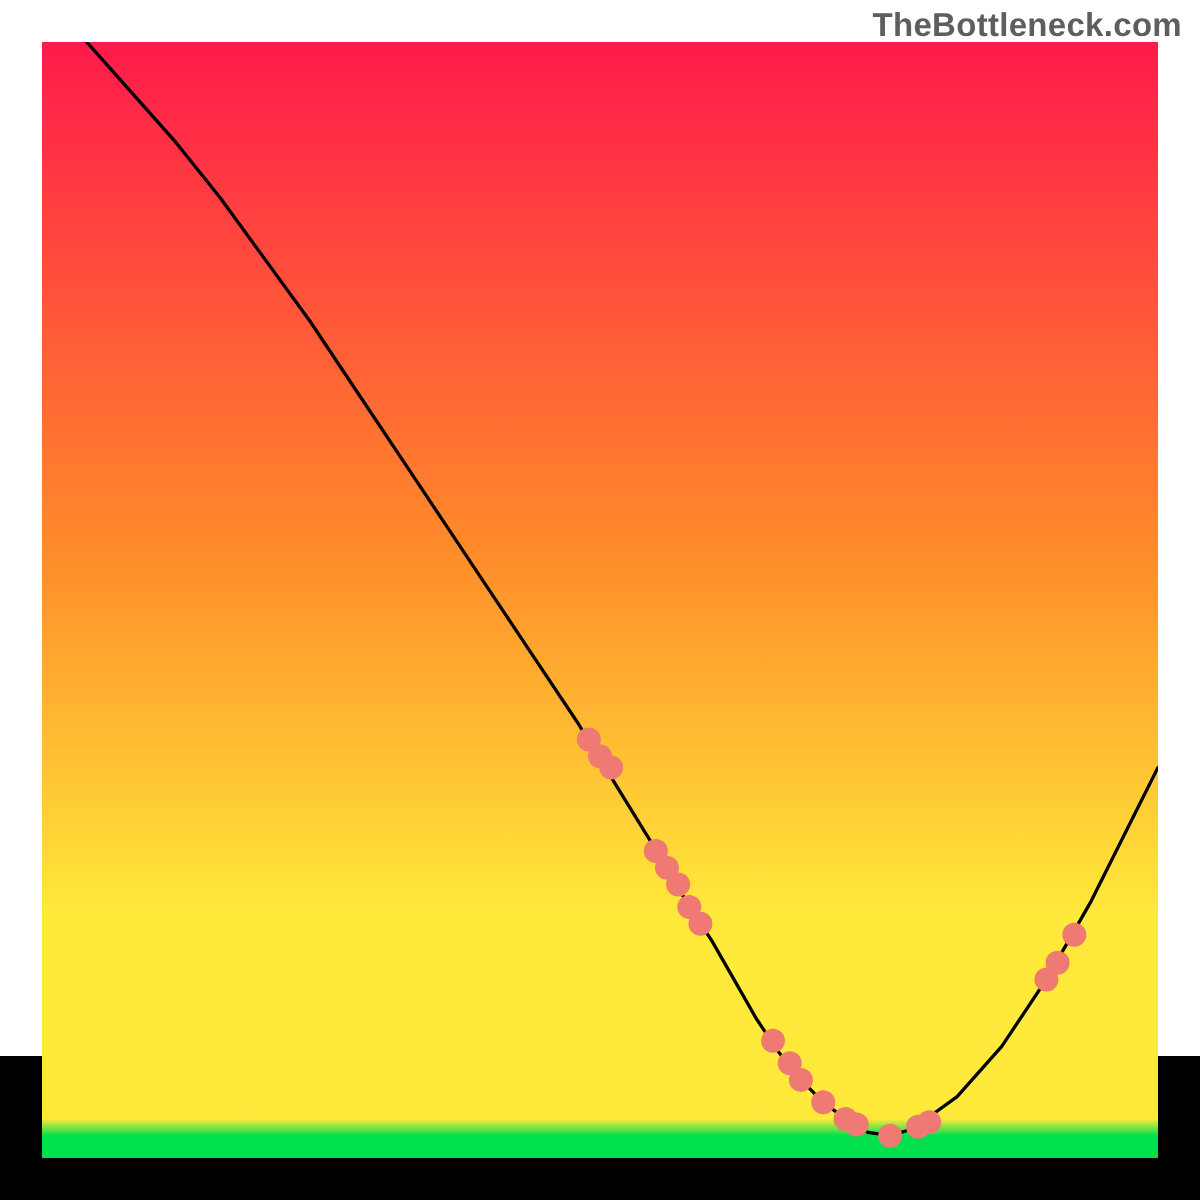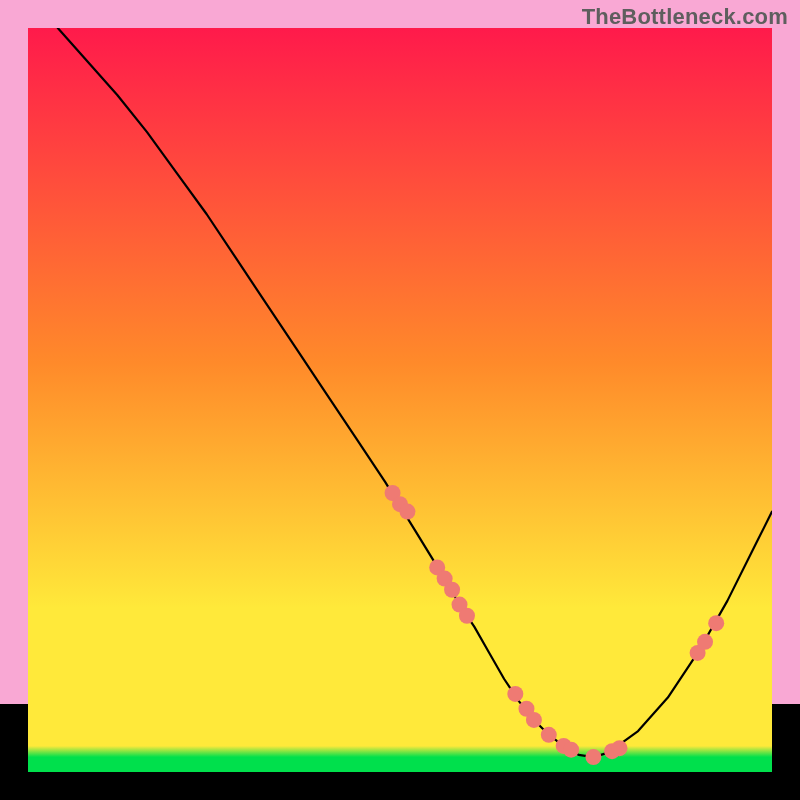--- a/index.html
+++ b/index.html
@@ -8,21 +8,21 @@
     width: 800px;
     height: 800px;
     background: #000;
     font-family: Arial, Helvetica, sans-serif;
     overflow: hidden;
   }
   .frame {
     position: relative;
     width: 800px;
     height: 704px;
-    background: #f9a8d4;
+    background: #ffffff;
   }
   .watermark {
     position: absolute;
     top: 4px;
     right: 12px;
     color: #5e5e5e;
     font-size: 22px;
     font-weight: 600;
     letter-spacing: 0.2px;
     user-select: none;

